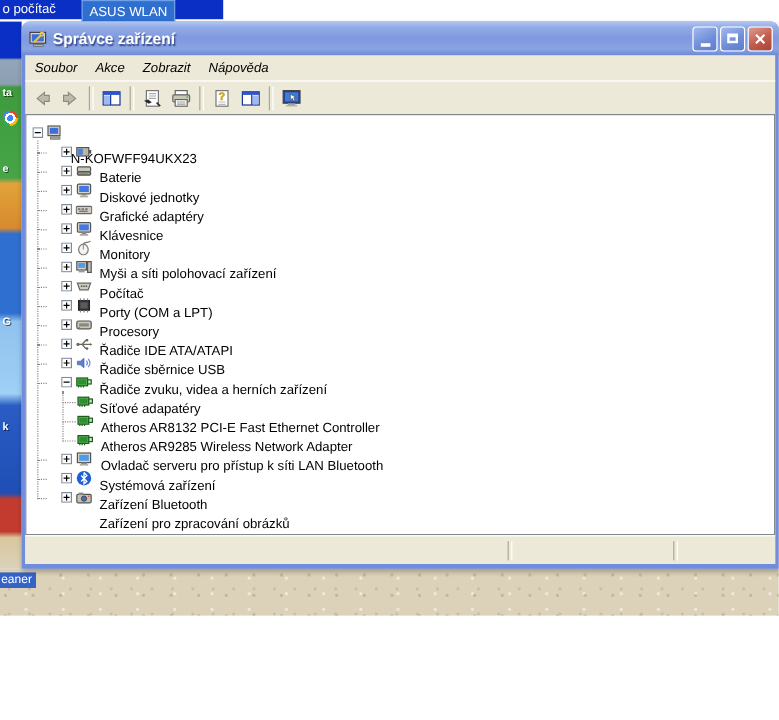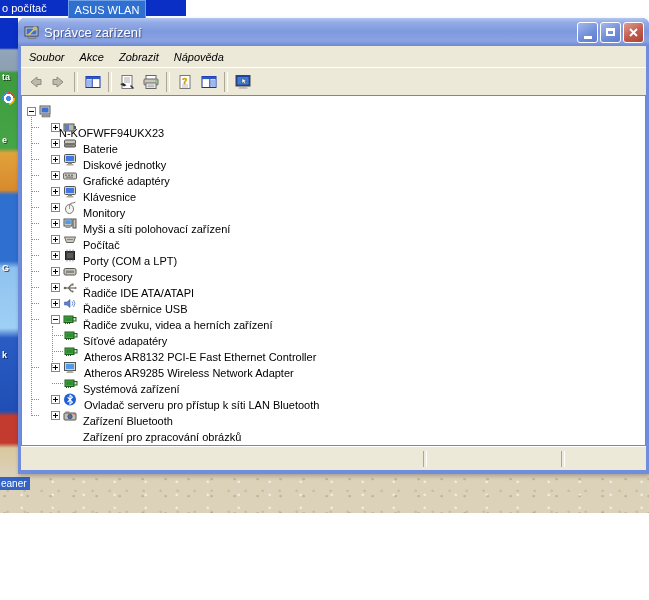--- a/index.html
+++ b/index.html
@@ -58,21 +58,21 @@
     box-sizing:border-box; background:#6F8CDD; border-radius:7px 7px 0 0;
     padding:0 3px 4px 3px; box-shadow:1px 2px 4px rgba(0,0,0,.25);
   }
   .titlebar {
     height:28px; margin:0 -3px; border-radius:7px 7px 0 0;
     background:linear-gradient(180deg,#B3C6F1 0%,#93ACE6 16%,#7E99DF 48%,#8AA3E2 82%,#6D89D4 100%);
     display:flex; align-items:center; padding:0 5px 0 6px; box-sizing:border-box;
   }
   .title-icon { width:16px; height:16px; margin-right:4px; flex:0 0 auto; }
   .title-text {
-    flex:1; color:#fff; font-size:13px; font-weight:normal;
+    flex:1; color:#fff; font-size:13px; font-weight:bold;
     text-shadow:1px 1px 1px rgba(10,20,80,.6); white-space:nowrap; overflow:hidden;
   }
   .ctl-btn {
     width:21px; height:21px; margin-left:2px; border:1px solid #fff; border-radius:3px;
     box-sizing:border-box; display:flex; align-items:center; justify-content:center; flex:0 0 auto;
   }
   .ctl-min,.ctl-max { background:linear-gradient(150deg,#A3B9EC,#6E8CD8 60%,#5E7DCD); }
   .ctl-close { background:linear-gradient(150deg,#E09C92,#C15B4C 55%,#A84335); }
   .glyph-min { width:8px; height:3px; background:#fff; align-self:flex-end; margin:0 0 3px 0; }
   .glyph-max { width:9px; height:8px; border:2px solid #fff; border-top-width:3px; box-sizing:border-box; }
@@ -466,34 +466,20 @@
                   <rect x="2.2" y="4.2" width="6.6" height="4.1" fill="#2E8F2E"></rect>
                   <rect x="10" y="4.5" width="3" height="3.5" fill="#C8E8C8" stroke="#1D5C1D"></rect>
                   <g stroke="#1D5C1D">
                     <line x1="2.5" y1="9.5" x2="2.5" y2="11"></line>
                     <line x1="4.5" y1="9.5" x2="4.5" y2="11"></line>
                     <line x1="6.5" y1="9.5" x2="6.5" y2="11"></line>
                   </g>
                 </svg></span>
               <span class="tree-label">Atheros AR9285 Wireless Network Adapter</span>
             </div>
-            <div class="tree-row lvl1">
-              <span class="expand-box"><svg width="9" height="9" viewBox="0 0 9 9">
-                  <rect x="0.5" y="0.5" width="8" height="8" fill="#fff" stroke="#7A8A99"></rect>
-                  <line x1="2" y1="4.5" x2="7" y2="4.5" stroke="#000"></line>
-                  <line x1="4.5" y1="2" x2="4.5" y2="7" stroke="#000"></line>
-                </svg></span>
-              <span class="tree-icon"><svg width="14" height="13" viewBox="0 0 14 13">
-                  <rect x="1.5" y="1.5" width="11" height="8" fill="#D8D4C8" stroke="#555"></rect>
-                  <rect x="3" y="3" width="8" height="5" fill="#4F9BE8"></rect>
-                  <rect x="4.5" y="9.5" width="5" height="1.2" fill="#888"></rect>
-                  <rect x="3.5" y="10.7" width="7" height="1.3" fill="#B0ACA0"></rect>
-                </svg></span>
-              <span class="tree-label">Systémová zařízení</span>
-            </div>
             <div class="tree-row lvl2">
               <span class="leaf-slot"></span>
               <span class="tree-icon"><svg width="14" height="13" viewBox="0 0 14 13">
                   <rect x="1" y="3" width="9" height="6.5" fill="#54B254" stroke="#1D5C1D"></rect>
                   <rect x="2.2" y="4.2" width="6.6" height="4.1" fill="#2E8F2E"></rect>
                   <rect x="10" y="4.5" width="3" height="3.5" fill="#C8E8C8" stroke="#1D5C1D"></rect>
                   <g stroke="#1D5C1D">
                     <line x1="2.5" y1="9.5" x2="2.5" y2="11"></line>
                     <line x1="4.5" y1="9.5" x2="4.5" y2="11"></line>
                     <line x1="6.5" y1="9.5" x2="6.5" y2="11"></line>
@@ -501,20 +487,34 @@
                 </svg></span>
               <span class="tree-label">Ovladač serveru pro přístup k síti LAN Bluetooth</span>
             </div>
             <div class="tree-row lvl1">
               <span class="expand-box"><svg width="9" height="9" viewBox="0 0 9 9">
                   <rect x="0.5" y="0.5" width="8" height="8" fill="#fff" stroke="#7A8A99"></rect>
                   <line x1="2" y1="4.5" x2="7" y2="4.5" stroke="#000"></line>
                   <line x1="4.5" y1="2" x2="4.5" y2="7" stroke="#000"></line>
                 </svg></span>
               <span class="tree-icon"><svg width="14" height="13" viewBox="0 0 14 13">
+                  <rect x="1.5" y="1.5" width="11" height="8" fill="#D8D4C8" stroke="#555"></rect>
+                  <rect x="3" y="3" width="8" height="5" fill="#4F9BE8"></rect>
+                  <rect x="4.5" y="9.5" width="5" height="1.2" fill="#888"></rect>
+                  <rect x="3.5" y="10.7" width="7" height="1.3" fill="#B0ACA0"></rect>
+                </svg></span>
+              <span class="tree-label">Systémová zařízení</span>
+            </div>
+            <div class="tree-row lvl1">
+              <span class="expand-box"><svg width="9" height="9" viewBox="0 0 9 9">
+                  <rect x="0.5" y="0.5" width="8" height="8" fill="#fff" stroke="#7A8A99"></rect>
+                  <line x1="2" y1="4.5" x2="7" y2="4.5" stroke="#000"></line>
+                  <line x1="4.5" y1="2" x2="4.5" y2="7" stroke="#000"></line>
+                </svg></span>
+              <span class="tree-icon"><svg width="14" height="13" viewBox="0 0 14 13">
                   <circle cx="7" cy="6.5" r="6" fill="#1F5FD6"></circle>
                   <path d="M7 1.8 V11.2 L9.4 9.2 L4.6 4.2 M4.6 9.2 L9.4 4.2 L7 1.8" stroke="#fff" stroke-width="1.1" fill="none"></path>
                 </svg></span>
               <span class="tree-label">Zařízení Bluetooth</span>
             </div>
             <div class="tree-row lvl1">
               <span class="expand-box"><svg width="9" height="9" viewBox="0 0 9 9">
                   <rect x="0.5" y="0.5" width="8" height="8" fill="#fff" stroke="#7A8A99"></rect>
                   <line x1="2" y1="4.5" x2="7" y2="4.5" stroke="#000"></line>
                   <line x1="4.5" y1="2" x2="4.5" y2="7" stroke="#000"></line>

